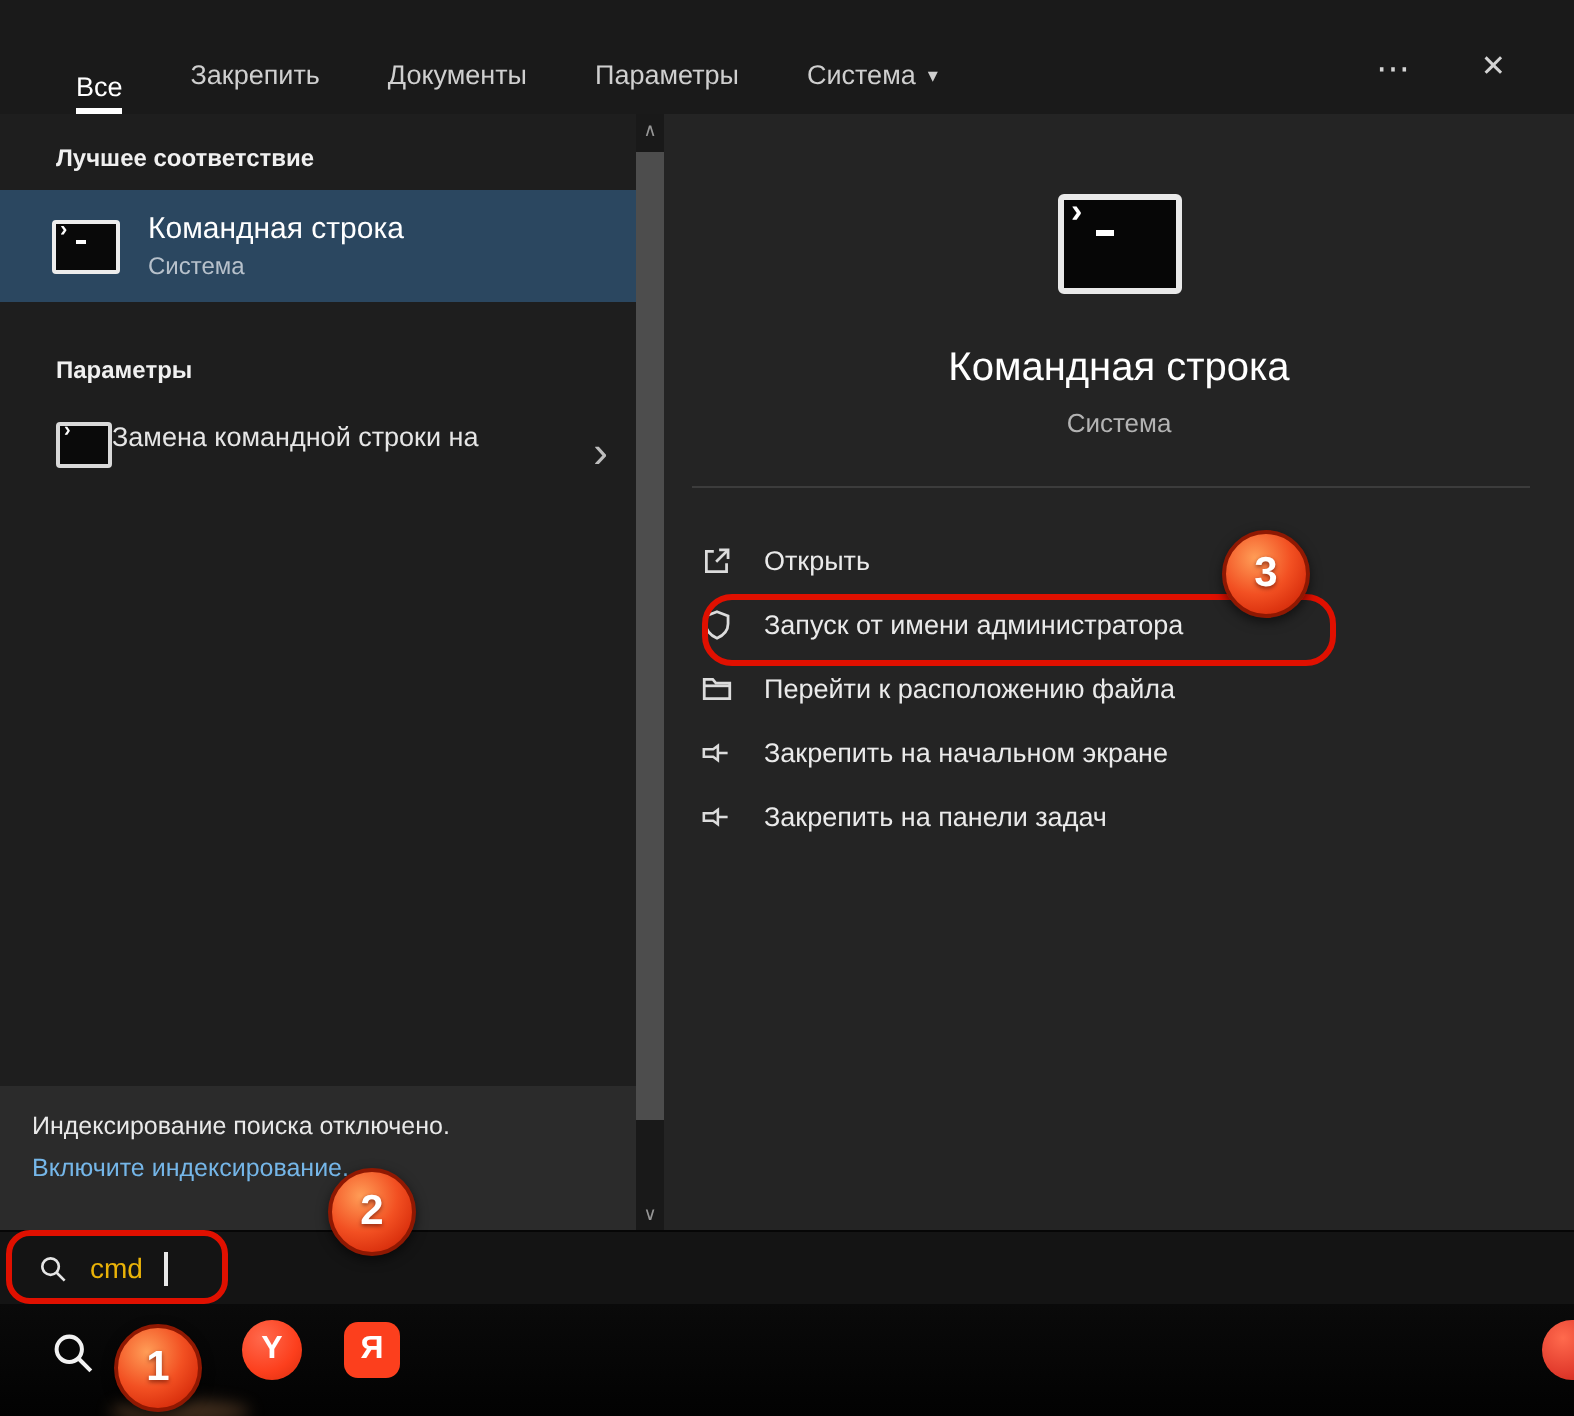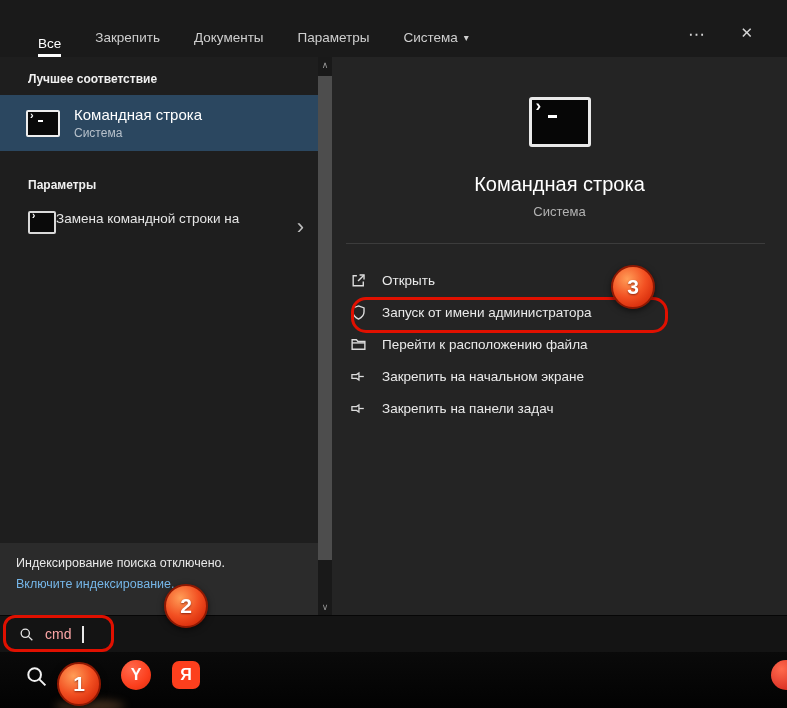--- a/index.html
+++ b/index.html
@@ -63,21 +63,21 @@
   .pv-divider { align-self:stretch; height:1px; background:#3c3c3c; margin:23px 22px 0 14px; }
   .actions { align-self:stretch; margin-top:20px; }
   .action-row { height:32px; display:flex; align-items:center; padding-left:18px; gap:15px; cursor:default; }
   .action-icon { width:17px; height:17px; display:flex; align-items:center; justify-content:center; flex-shrink:0; }
   .action-icon svg { width:17px; height:17px; }
   .action-label { font-size:13.5px; color:#eaeaea; }
 
   
   .search-row { position:absolute; left:0; top:615px; right:0; height:37px; background:#141414; border-top:1px solid #060606; display:flex; align-items:center; padding-left:19px; gap:11px; }
   .search-row svg { width:15px; height:15px; }
-  .search-value { font-size:14px; color:#fca5a5; }
+  .search-value { font-size:14px; color:#eab308; }
   .caret { width:1.5px; height:17px; background:#e8e8e8; animation:blink 1.1s steps(1) infinite; }
   @keyframes blink { 50% { opacity:0; } }
 
   
   .taskbar { position:absolute; left:0; top:652px; width:787px; height:56px; background:linear-gradient(#0a0a0a,#020202); }
   .tb-search-btn { position:absolute; left:22px; top:10px; width:28px; height:28px; display:flex; align-items:center; justify-content:center; }
   .tb-search-btn svg { width:23px; height:23px; }
   .ya-browser { position:absolute; left:121px; top:8px; width:30px; height:30px; border-radius:50%; background:radial-gradient(circle at 35% 30%, #ff6a4d, #fc3f1d 60%, #d92c0d); display:flex; align-items:center; justify-content:center; color:#fff; font-weight:bold; font-size:16px; }
   .ya-app { position:absolute; left:172px; top:9px; width:28px; height:28px; border-radius:7px; background:#fc3f1d; display:flex; align-items:center; justify-content:center; color:#fff; font-weight:bold; font-size:16px; }
   .tb-edge-icon { position:absolute; left:771px; top:8px; width:30px; height:30px; border-radius:50%; background:radial-gradient(circle at 35% 30%, #ff6a4d, #e0392b 65%, #c22415); }

